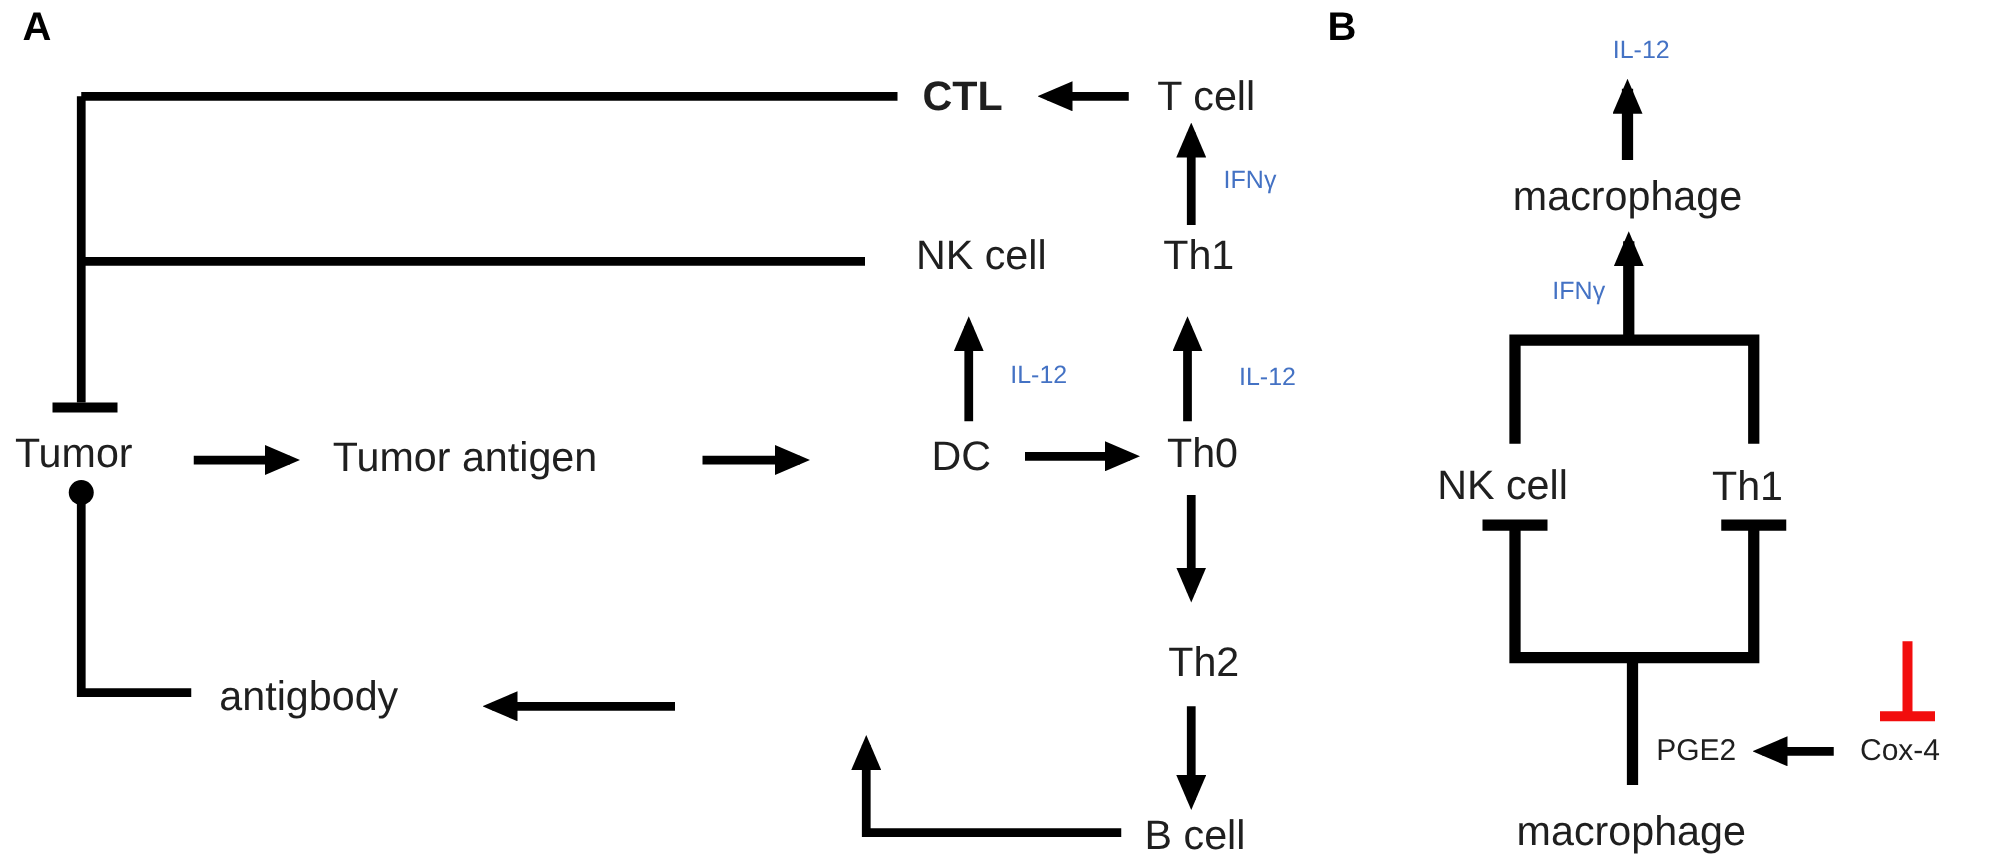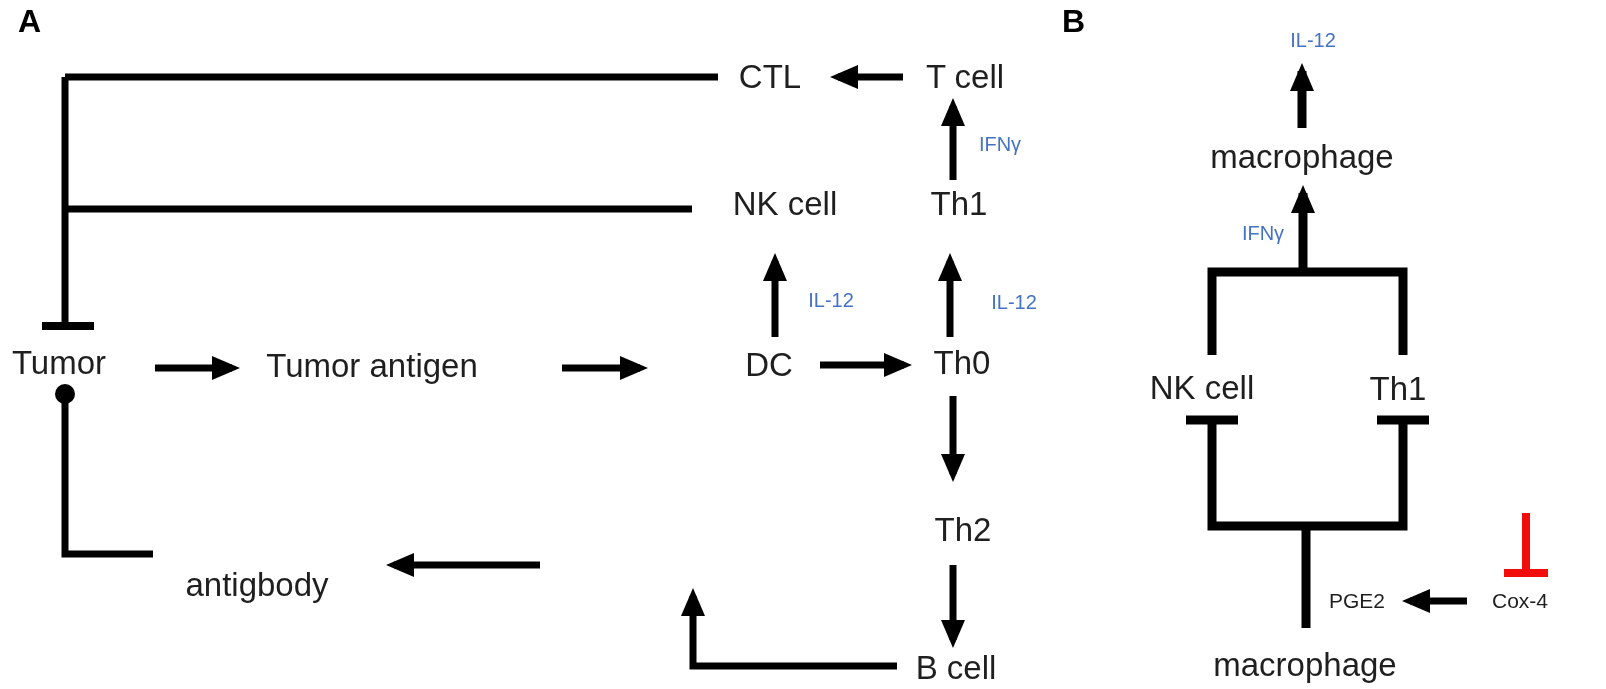--- a/index.html
+++ b/index.html
@@ -11,21 +11,21 @@
   }
   svg.links { position:absolute; left:0; top:0; width:1606px; height:689px; }
   .lk  { stroke:var(--line-black,#000); stroke-width:7; fill:none; }
   .lk8 { stroke-width:8; }
   .lk9 { stroke-width:9; }
   .red { stroke:var(--inhibition-red,#ff0000); }
   .node {
     position:absolute; transform:translate(-50%,-50%);
     font-size:33px; line-height:1.1; white-space:nowrap;
   }
-  .small { font-size:21px; }
+  .small { font-size:24px; }
   .cytokine {
     font-weight:normal; font-size:20px;
     color:var(--cytokine-blue,#4472C4);
   }
   .propofol {
     font-weight:bold; font-size:34px;
     color:var(--propofol-purple,#7030A0);
   }
   .panel-label {
     position:absolute; font-weight:bold; font-size:32px; color:#000;
@@ -67,32 +67,32 @@
     <path class="lk lk9" d="M1186 420 H1238"></path>
     <path class="lk lk9" d="M1377 420 H1429"></path>
     <path class="lk lk9" d="M1212 420 V526 H1403 V420"></path>
     <path class="lk lk9" d="M1306 526 V628"></path>
     <path class="lk" d="M1467 601 H1410" marker-end="url(#ah)"></path>
     <path class="lk lk8 red" d="M1526 513 V569 M1504 573 H1548"></path>
   </svg>
 
   <div class="panel-label" style="left:18px; top:3px;">A</div>
 
-  <div class="node" style="left:770px; top:77px;">CTL</div>
+  <div class="node" style="left:770px; top:77px;font-weight:bold;">CTL</div>
   <div class="node" style="left:965px; top:77px;">T cell</div>
   <div class="node" style="left:785px; top:204px;">NK cell</div>
   <div class="node" style="left:959px; top:204px;">Th1</div>
   <div class="node cytokine" style="left:1000px; top:144px;">IFNγ</div>
   <div class="node cytokine" style="left:831px;  top:300px;">IL-12</div>
   <div class="node cytokine" style="left:1014px; top:302px;">IL-12</div>
   <div class="node" style="left:769px; top:365px;text-align:right;">DC</div>
   <div class="node" style="left:962px; top:363px;">Th0</div>
   <div class="node" style="left:59px;  top:363px;">Tumor</div>
   <div class="node" style="left:372px; top:366px;">Tumor antigen</div>
-  <div class="node" style="left:257px; top:557px;margin-top:28px;">antigbody</div>
+  <div class="node" style="left:247px; top:557px;">antigbody</div>
   <div class="node" style="left:963px; top:530px;">Th2</div>
   <div class="node" style="left:956px; top:668px;">B cell</div>
 
   <div class="panel-label" style="left:1062px; top:3px;">B</div>
 
   <div class="node cytokine" style="left:1313px; top:40px;">IL-12</div>
   <div class="node" style="left:1302px; top:157px;">macrophage</div>
   <div class="node cytokine" style="left:1263px; top:233px;">IFNγ</div>
   <div class="node" style="left:1202px; top:388px;">NK cell</div>
   <div class="node" style="left:1398px; top:389px;">Th1</div>

